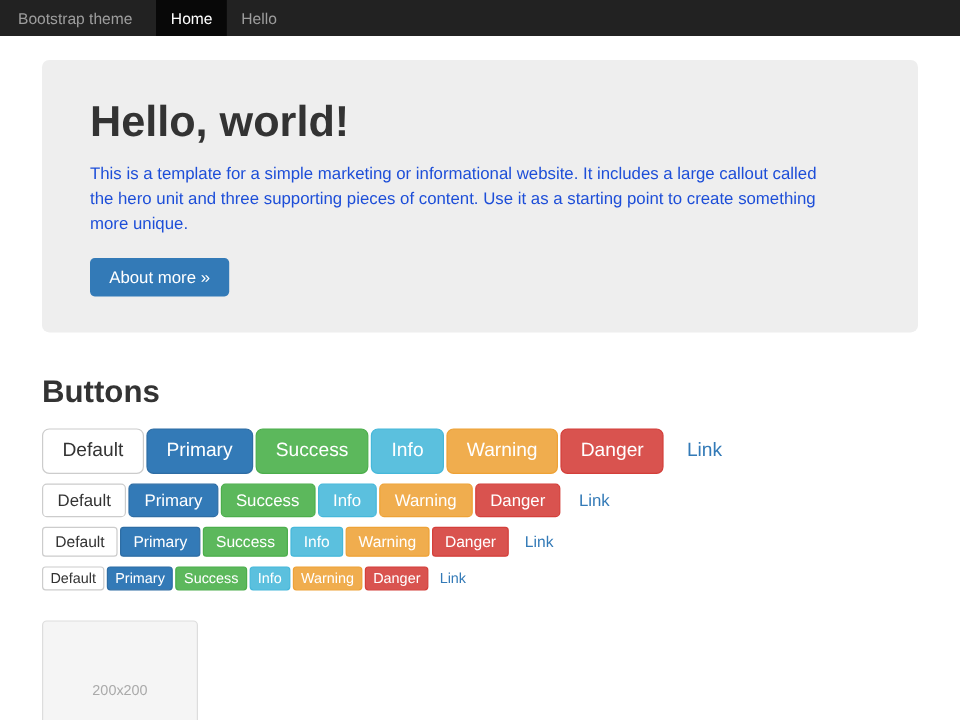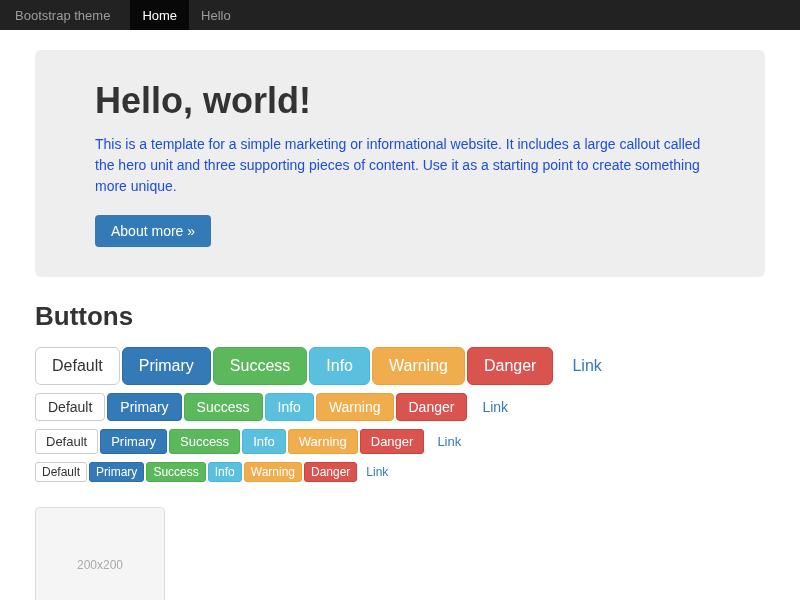--- a/index.html
+++ b/index.html
@@ -45,22 +45,22 @@
     .container {
       max-width: 760px;
       margin: 0 auto;
       padding: 20px 15px;
     }
 
     
     .hero {
       background-color: #eee;
       border-radius: 6px;
-      padding: 30px 60px;
-      margin-bottom: 24px;
+      padding: 30px 40px;
+      margin-bottom: 34px;
     }
     .hero h1 {
       font-size: 36px;
       font-weight: bold;
       color: #333;
       margin-bottom: 12px;
     }
     .hero p {
       font-size: 14px;
       color: #1d4ed8;

